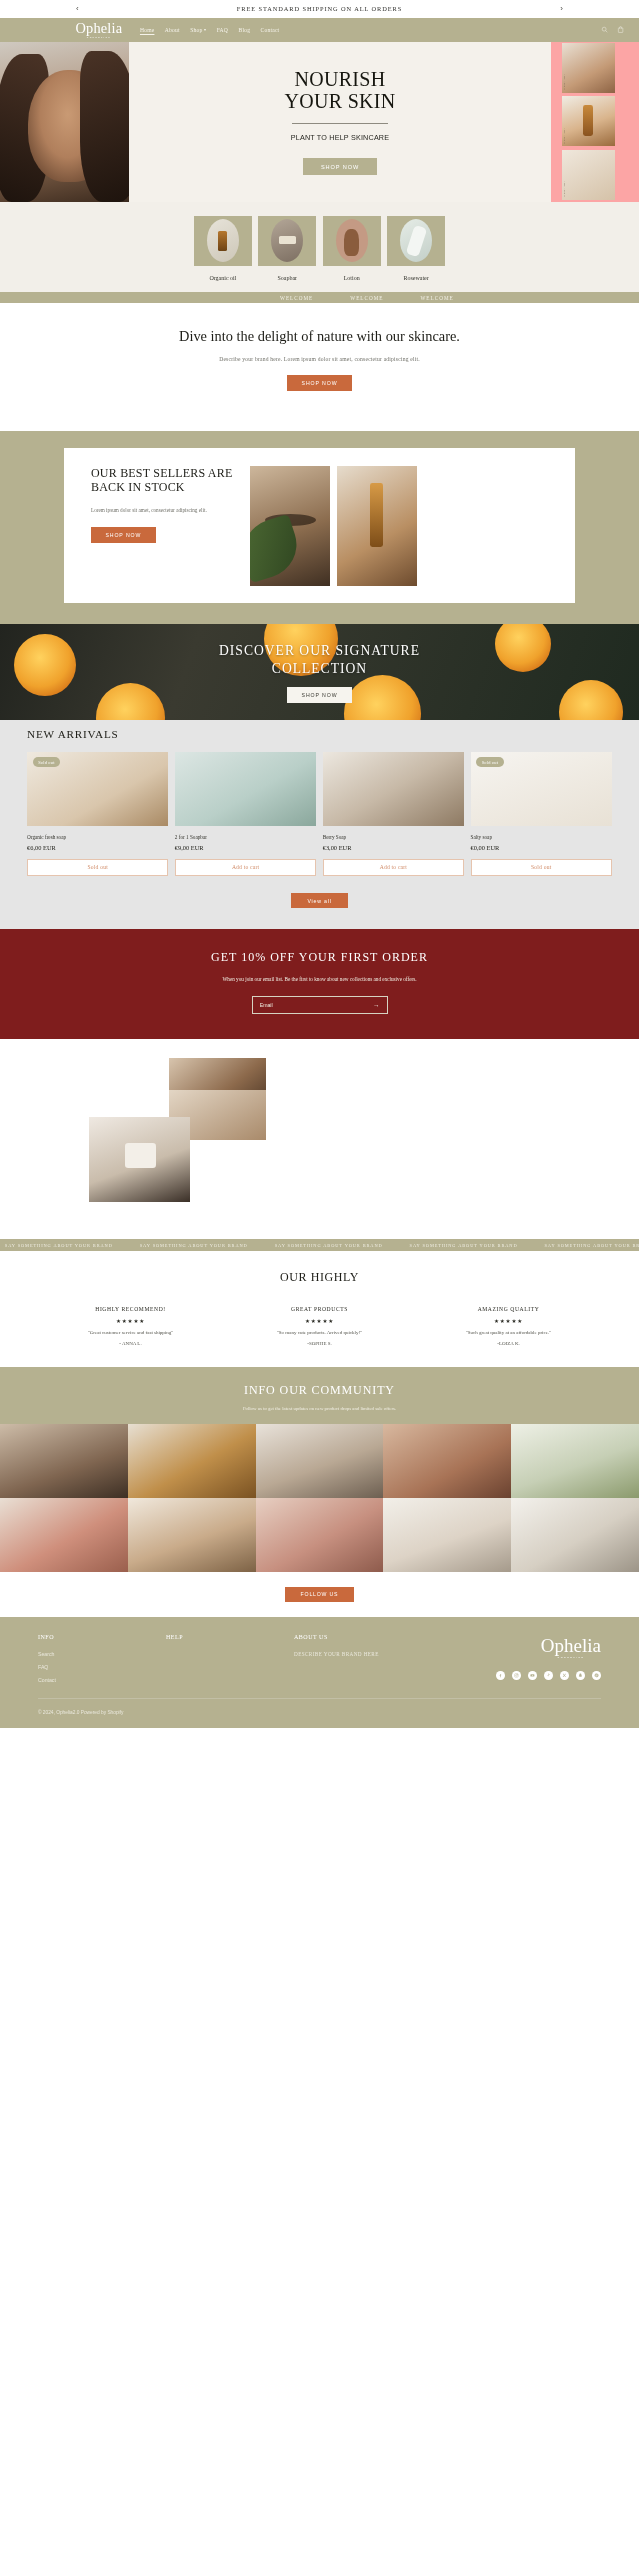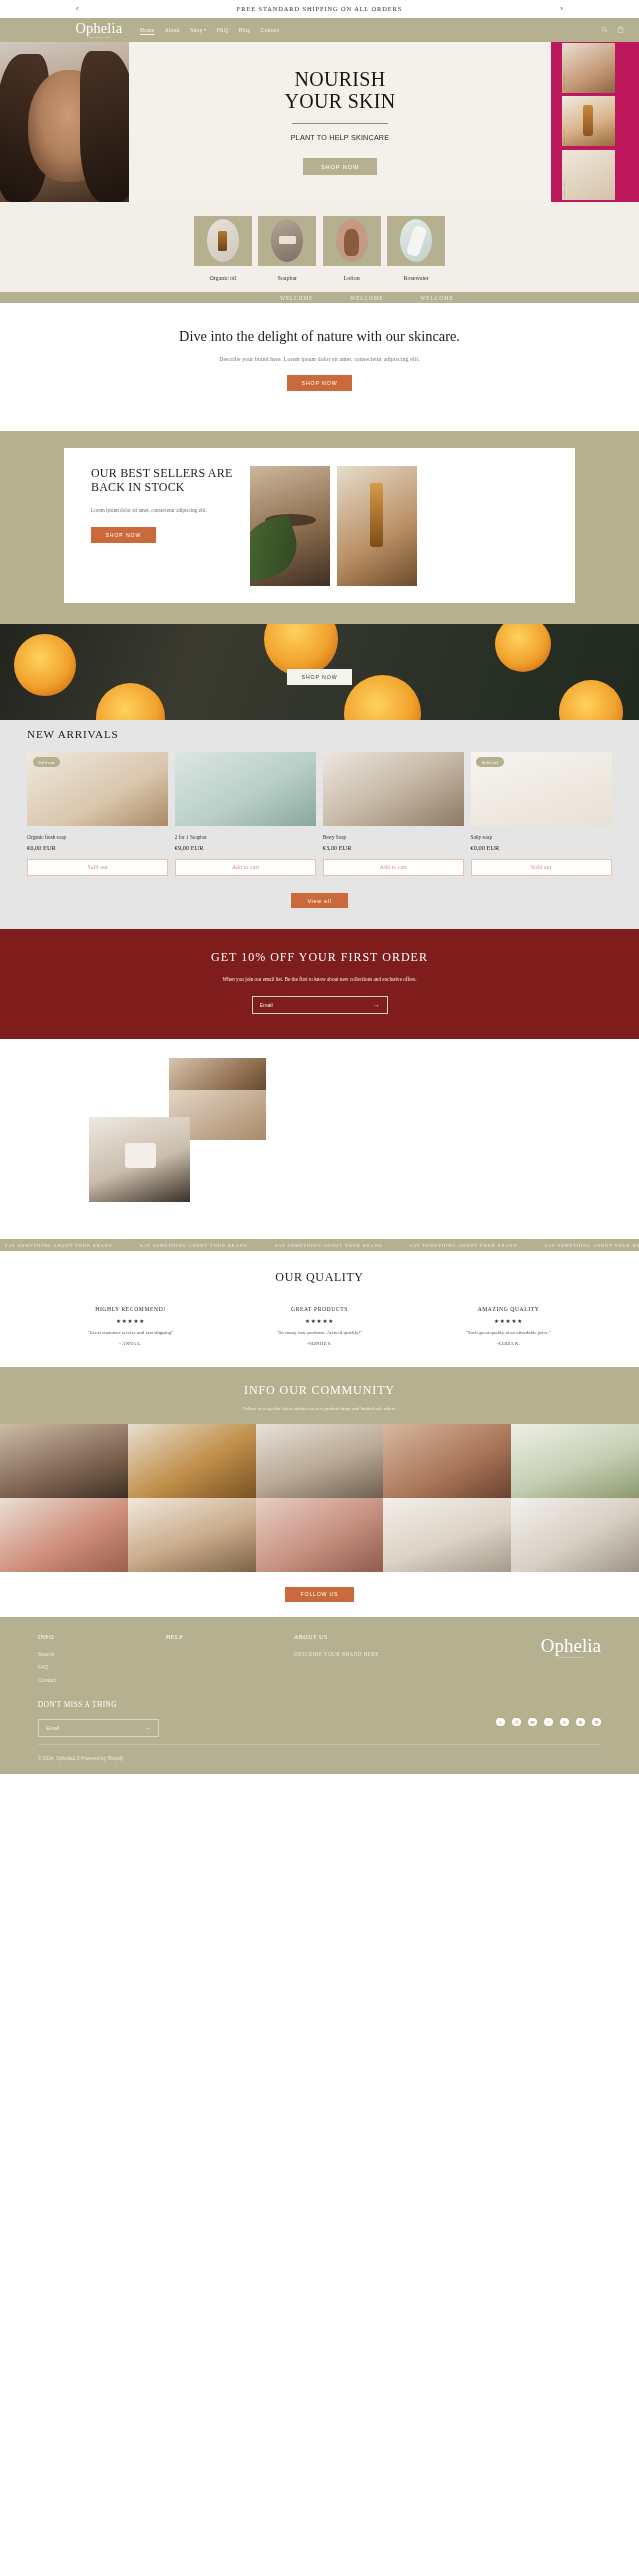--- a/index.html
+++ b/index.html
@@ -44,21 +44,21 @@
     font-size: 5.6px; color: #f5f3ea; text-decoration: none; letter-spacing: 0.2px;
     display: flex; align-items: center; gap: 1.6px;
   }
   .nav a.active { text-decoration: underline; text-underline-offset: 1.6px; }
   .caret { font-size: 4px; }
   .header-icons { margin-left: auto; display: flex; gap: 8.8px; align-items: center; }
   .ico { width: 7.2px; height: 7.2px; }
   .ico svg { width: 7.2px; height: 7.2px; display: block; }
 
   
-  .hero { display: flex; height: 160px; background: #be185d; }
+  .hero { display: flex; height: 160px; background: #fca5a5; }
   .hero-img {
     width: 129px; height: 160px; position: relative; overflow: hidden;
     background: linear-gradient(170deg,#cfc9c0 0%,#b39a85 38%,#7a5c45 72%,#3b2a1e 100%);
   }
   .hero-img .face {
     position: absolute; left: 22%; top: 18%; width: 64%; height: 70%;
     background: radial-gradient(ellipse at 48% 40%, #c99a74 0%, #b07f5c 45%, #6d4a33 80%);
     border-radius: 48% 48% 44% 44%;
   }
   .hero-img .hair-l {
@@ -517,20 +517,24 @@
   </div>
 </div>
 
 <div class="signature">
   <div class="orange" style="width:62px;height:62px;left:14.4px;top:9.6px;"></div>
   <div class="orange" style="width:74px;height:74px;left:264px;top:-22.4px;"></div>
   <div class="orange" style="width:69px;height:69px;left:96px;top:59px;"></div>
   <div class="orange" style="width:77px;height:77px;left:344px;top:51px;"></div>
   <div class="orange" style="width:56px;height:56px;left:495px;top:-8px;"></div>
   <div class="orange" style="width:64px;height:64px;left:559px;top:56px;"></div>
+  <div class="sig-h">
+    <div>DISCOVER OUR SIGNATURE</div>
+    <div>COLLECTION</div>
+  </div>
   <button class="btn-white">SHOP NOW</button>
 </div>
 
 <div class="arrivals">
   <h2>NEW ARRIVALS</h2>
   <div class="grid">
     <div class="prod">
       <div class="prod-img p1">
         <span class="soldout-badge">Sold out</span>
       </div>
@@ -587,21 +591,21 @@
   <div class="track">
     <span>SAY SOMETHING ABOUT YOUR BRAND</span>
     <span>SAY SOMETHING ABOUT YOUR BRAND</span>
     <span>SAY SOMETHING ABOUT YOUR BRAND</span>
     <span>SAY SOMETHING ABOUT YOUR BRAND</span>
     <span>SAY SOMETHING ABOUT YOUR BRAND</span>
   </div>
 </div>
 
 <div class="reviews">
-  <h2>OUR QUALITY</h2>
+  <h2>OUR HIGHLY</h2>
   <div class="rev-row">
     <div class="rev">
       <div class="rev-title">HIGHLY RECOMMEND!</div>
       <div class="stars">★★★★★</div>
       <div class="rev-text">"Great customer service and fast shipping"</div>
       <div class="rev-author">- ANNA L.</div>
     </div>
     <div class="rev">
       <div class="rev-title">GREAT PRODUCTS</div>
       <div class="stars">★★★★★</div>
@@ -651,27 +655,20 @@
     <div class="fcol">
       <h4>ABOUT US</h4>
       <div class="about-txt">DESCRIBE YOUR BRAND HERE</div>
     </div>
     <div class="flogo-wrap">
       <div class="flogo">Ophelia</div>
       <div class="flogo-sub">COSMETICS</div>
     </div>
   </div>
 
-  <div class="footer-news">
-    <h4>DON'T MISS A THING</h4>
-    <div class="email-field">
-      <input type="text" placeholder="Email" style="">
-      <span class="arr">→</span>
-    </div>
-  </div>
 
   <div class="social">
     <span class="sico">
         <svg viewBox="0 0 24 24" fill="#b5b190">
           <path d="M14 8h2V5h-2a4 4 0 0 0-4 4v2H8v3h2v7h3v-7h2.2l.8-3H13V9a1 1 0 0 1 1-1z"></path>
         </svg>
       </span>
     <span class="sico">
         <svg viewBox="0 0 24 24" fill="none" stroke="#b5b190" stroke-width="2">
           <rect x="3" y="3" width="18" height="18" rx="5"></rect>

